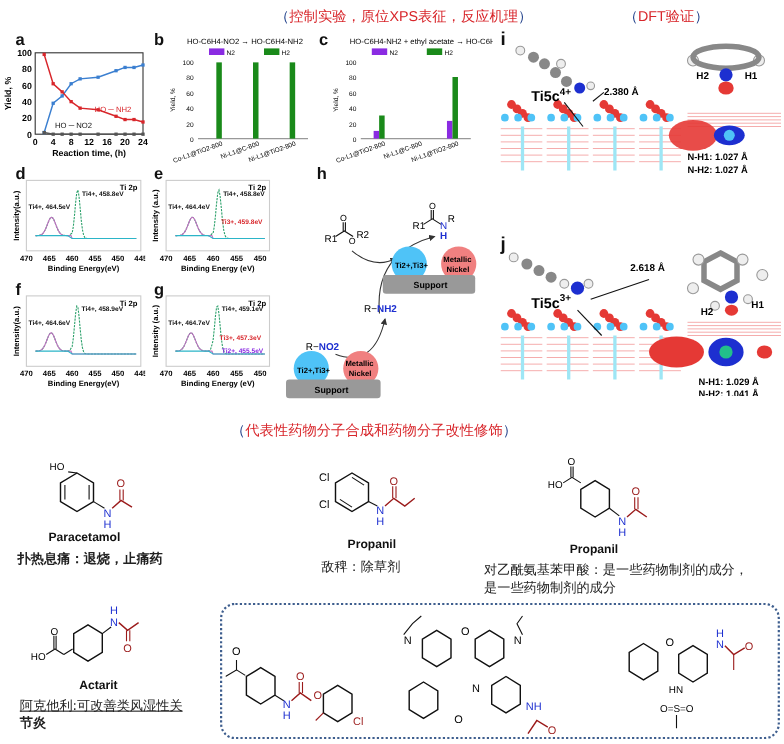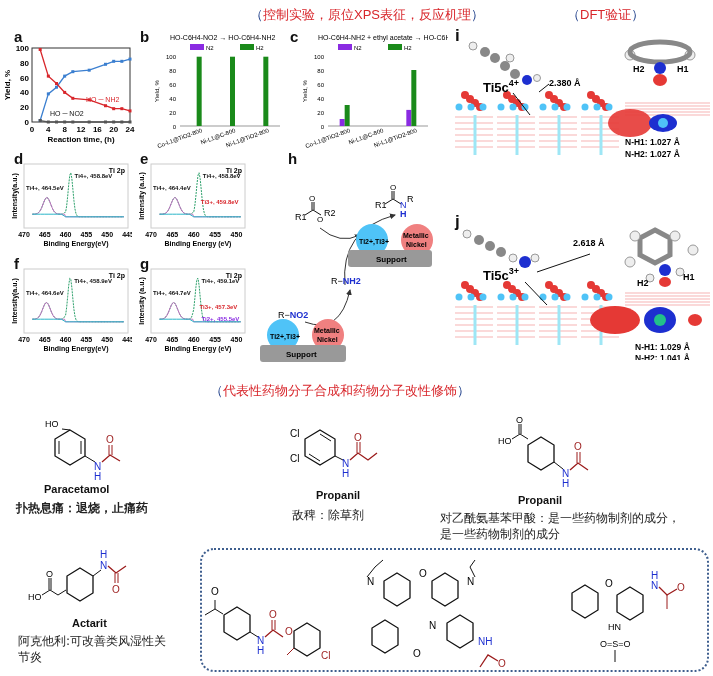--- a/index.html
+++ b/index.html
@@ -523,22 +523,22 @@
   <polygon points="60,20 73,28 73,45 60,53 47,45 47,28" fill="none" stroke="#111" stroke-width="1.3"></polygon>
   <line x1="73" y1="28" x2="81" y2="22" stroke="#111"></line>
   <text x="80" y="10" font-size="10" fill="#1d2fd0">H</text>
   <text x="80" y="21" font-size="10" fill="#1d2fd0">N</text>
   <polyline points="88,18 96,25 106,18" fill="none" stroke="#9b1b1b" stroke-width="1.3"></polyline>
   <line x1="95" y1="25" x2="95" y2="35" stroke="#9b1b1b"></line>
     <line x1="98" y1="25" x2="98" y2="35" stroke="#9b1b1b"></line>
   <text x="92" y="45" font-size="10" fill="#9b1b1b">O</text>
 </svg>
 <div class="abs name" style="left:72px;top:617px;">Actarit</div>
-<div class="abs cn" style="left:18px;top:633px;">阿克他利:可改善类风湿性关</div>
-<div class="abs cn" style="left:18px;top:649px;">节炎</div>
+<div class="abs cn" style="left:18px;top:633px;text-decoration:underline;">阿克他利:可改善类风湿性关</div>
+<div class="abs cn" style="left:18px;top:649px;font-weight:bold;">节炎</div>
 
 <div class="abs" style="left:200px;top:548px;width:505px;height:120px;border:2px dotted #3e5e8e;border-radius:14px;"></div>
 
 <svg class="abs" style="left:205px;top:555px;" width="130" height="110">
   <text x="6" y="40" font-size="10">O</text>
   <polyline points="0,60 10,54 10,45" fill="none" stroke="#111"></polyline>
   <line x1="10" y1="54" x2="18" y2="59" stroke="#111"></line>
   <polygon points="32,52 45,60 45,77 32,85 19,77 19,60" fill="none" stroke="#111" stroke-width="1.3"></polygon>
   <line x1="45" y1="77" x2="53" y2="82" stroke="#111"></line>
   <text x="52" y="89" font-size="10" fill="#1d2fd0">N</text>

